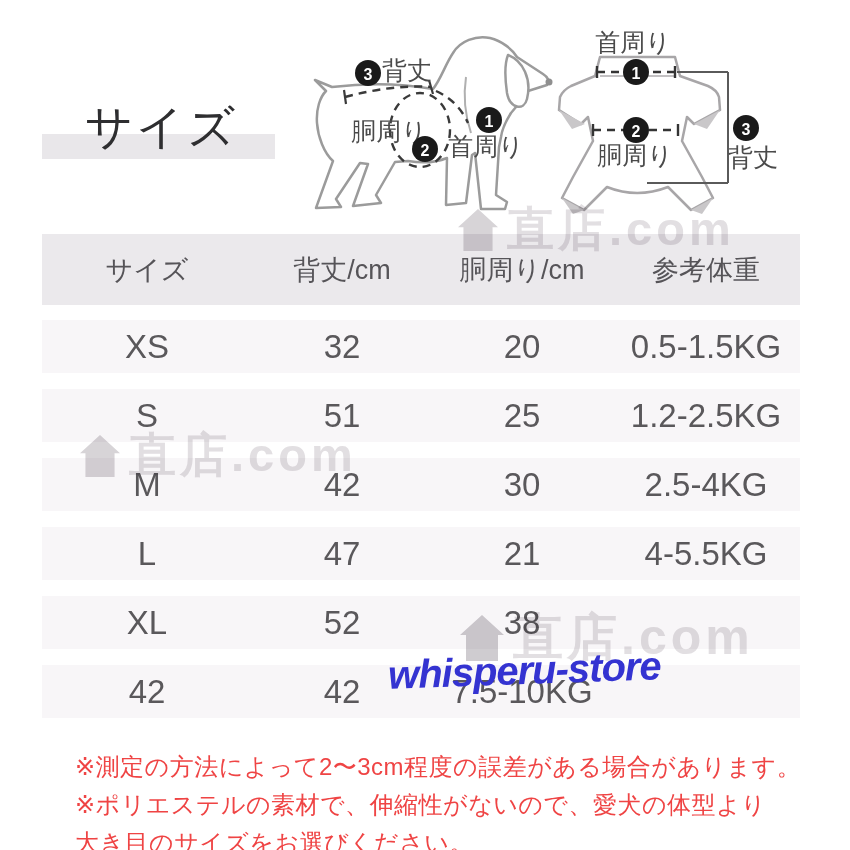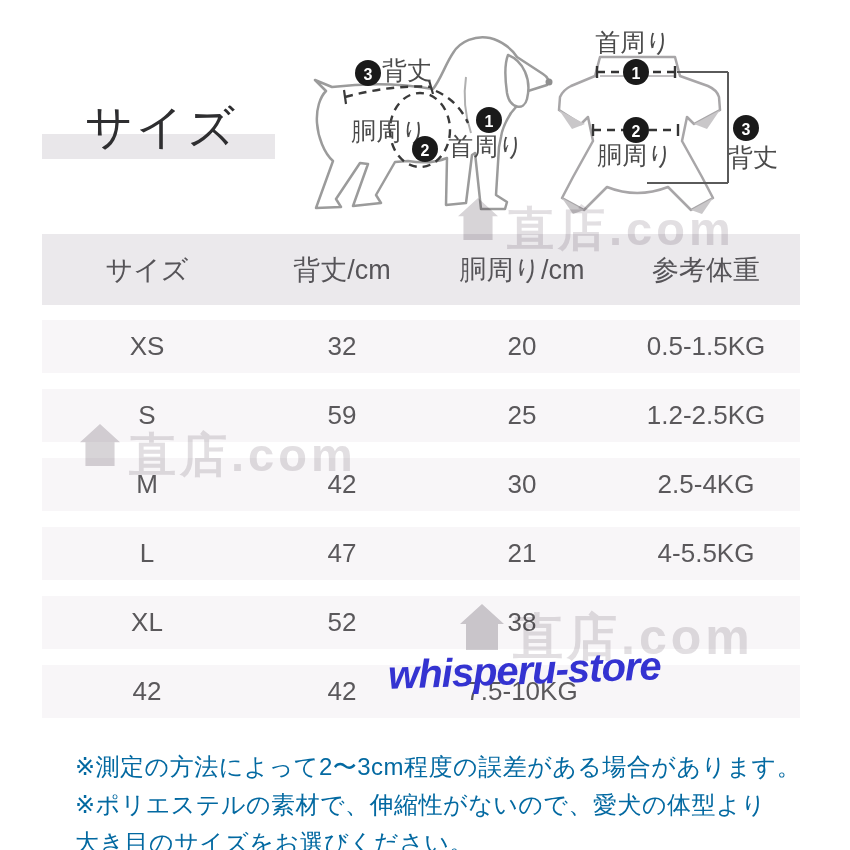--- a/index.html
+++ b/index.html
@@ -14,43 +14,43 @@
     letter-spacing:3px; z-index:1; }
 
   
   .dog-diagram { position:absolute; left:300px; top:25px; width:270px; height:195px; z-index:2; }
   .garment-diagram { position:absolute; left:555px; top:20px; width:235px; height:205px; z-index:2; }
   svg text { font-family:"Liberation Sans","DejaVu Sans",sans-serif; }
   .dia-label { font-size:25px; fill:#4a4a4a; }
   .badge-num { font-size:16px; font-weight:bold; fill:#ffffff; }
 
   
-  .watermark { position:absolute; display:flex; gap:9px;
+  .watermark { position:absolute; display:flex; align-items:center; gap:9px;
     color:#e2dfe2; font-weight:bold; font-size:47px; letter-spacing:4px;
     mix-blend-mode:multiply; z-index:5; white-space:nowrap; }
   .watermark .house { flex:0 0 auto; }
   .wm-1 { left:458px; top:198px; }
   .wm-2 { left:80px;  top:424px; }
   .wm-3 { left:460px; top:604px; font-size:50px; }
   .store-mark { position:absolute; left:388px; top:648px; z-index:10;
     font-size:40px; font-weight:bold; font-style:italic; letter-spacing:-1px;
     color:#3433d1; transform:rotate(-2deg); white-space:nowrap; }
 
   
   .size-table { position:absolute; left:42px; top:234px; width:758px; z-index:1; }
   .t-header { display:grid; grid-template-columns:210px 180px 180px 188px;
     align-items:center; height:71px; background:#ebe9ec; margin-bottom:15px; }
   .t-header span { text-align:center; font-size:27px; color:#565458; }
   .t-row { display:grid; grid-template-columns:210px 180px 180px 188px;
     align-items:center; height:53px; background:#f8f6f8; margin-bottom:16px; }
-  .t-row span { text-align:center; font-size:26px; color:#5a585b; }
+  .t-row span { text-align:center; font-size:33px; color:#5a585b; }
 
   
   .notes { position:absolute; left:75px; top:748px; width:730px; z-index:1; }
-  .notes div { font-size:24px; color:#0369a1; line-height:38px; letter-spacing:0.5px; }
+  .notes div { font-size:24px; color:#ef4444; line-height:38px; letter-spacing:0.5px; }
 </style>
 </head>
 <body>
 
 <div class="canvas">
 
   <div class="title-bar"></div>
   <div class="page-title">サイズ</div>
 
   <div class="dog-diagram">
@@ -159,21 +159,21 @@
       <span>参考体重</span>
     </div>
     <div class="t-row">
       <span>XS</span>
       <span>32</span>
       <span>20</span>
       <span>0.5-1.5KG</span>
     </div>
     <div class="t-row">
       <span>S</span>
-      <span>59</span>
+      <span>51</span>
       <span>25</span>
       <span>1.2-2.5KG</span>
     </div>
     <div class="t-row">
       <span>M</span>
       <span>42</span>
       <span>30</span>
       <span>2.5-4KG</span>
     </div>
     <div class="t-row">

